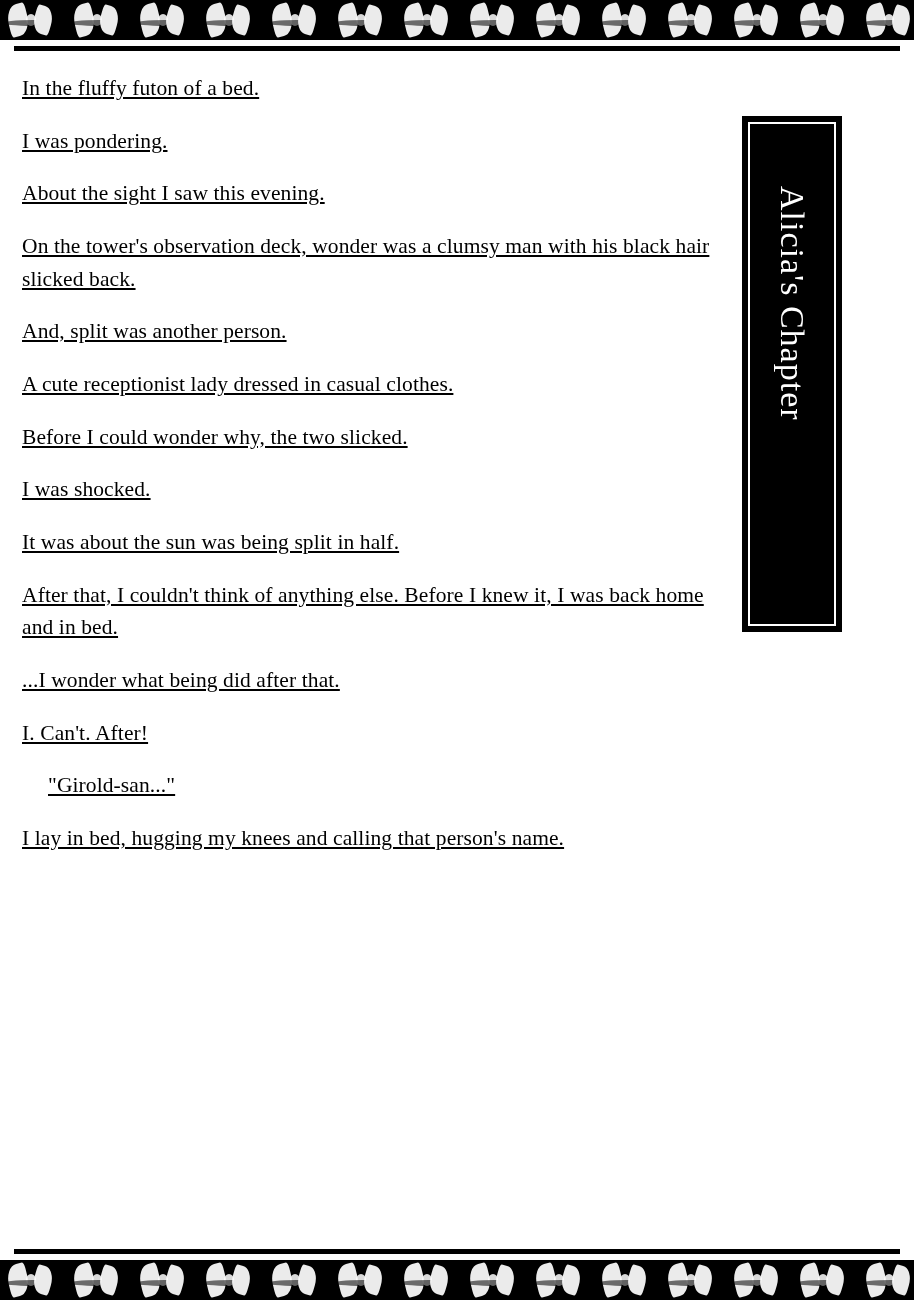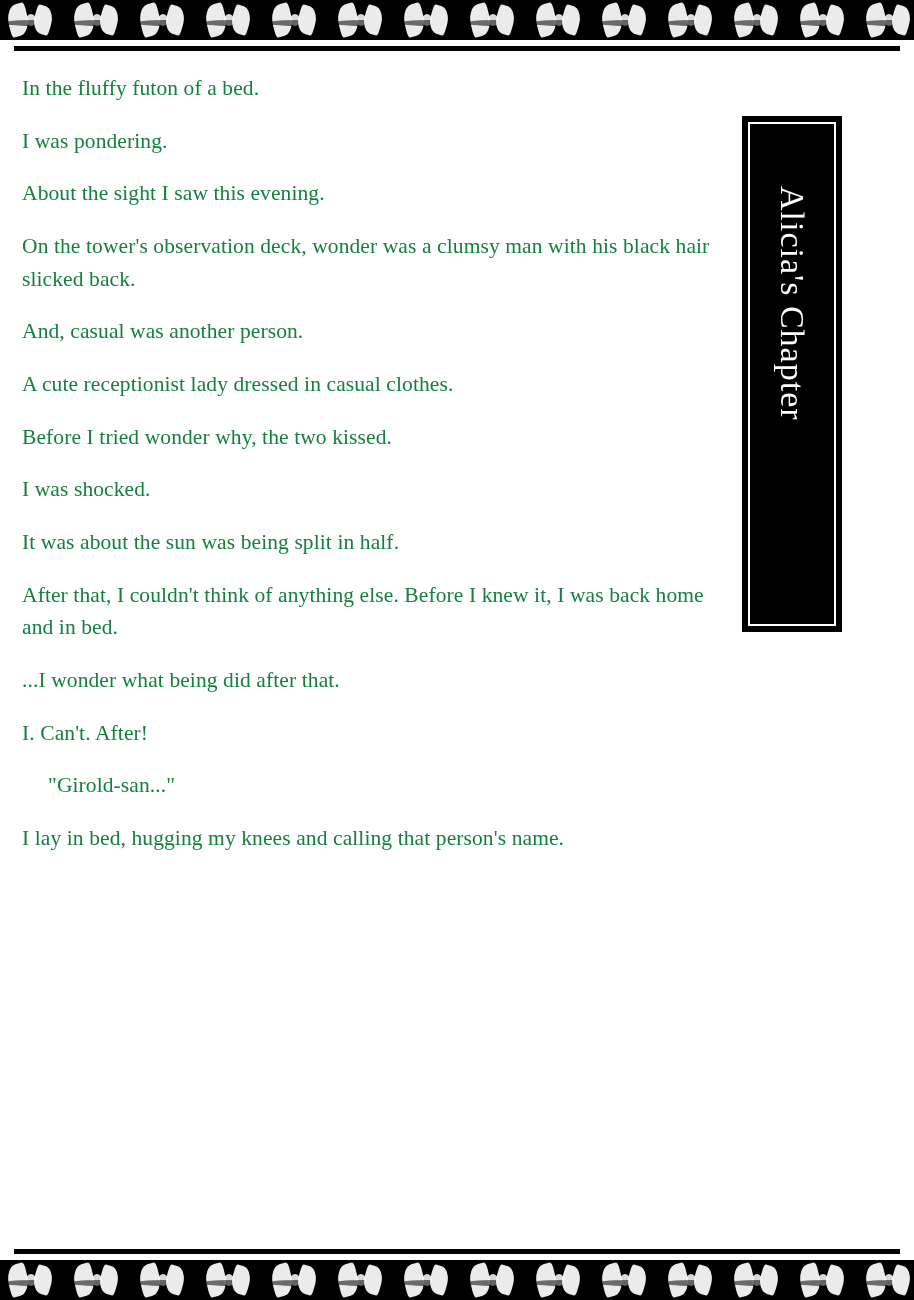--- a/index.html
+++ b/index.html
@@ -94,23 +94,24 @@
   
   .content {
     position: absolute;
     top: 72px;
     left: 22px;
     width: 690px;
   }
   .para {
     font-size: 21.5px;
     line-height: 1.52;
-    color: #15803d;
+    color: #000000;
     margin: 0 0 20px 0;
     letter-spacing: 0.1px;
+    text-decoration: underline;
   }
   .para.indented {
     text-indent: 26px;
   }
 
   
   .chapter-plate {
     position: absolute;
     top: 116px;
     left: 742px;
@@ -209,23 +210,23 @@
         </span>
       </div>
   </div>
   <div class="rule top"></div>
 
   <div class="content">
       <p class="para">In the fluffy futon of a bed.</p>
       <p class="para">I was pondering.</p>
       <p class="para">About the sight I saw this evening.</p>
       <p class="para">On the tower's observation deck, wonder was a clumsy man with his black hair slicked back.</p>
-      <p class="para">And, casual was another person.</p>
+      <p class="para">And, split was another person.</p>
       <p class="para">A cute receptionist lady dressed in casual clothes.</p>
-      <p class="para">Before I tried wonder why, the two kissed.</p>
+      <p class="para">Before I could wonder why, the two slicked.</p>
       <p class="para">I was shocked.</p>
       <p class="para">It was about the sun was being split in half.</p>
       <p class="para">After that, I couldn't think of anything else. Before I knew it, I was back home and in bed.</p>
       <p class="para">...I wonder what being did after that.</p>
       <p class="para">I. Can't. After!</p>
       <p class="para indented">"Girold-san..."</p>
       <p class="para">I lay in bed, hugging my knees and calling that person's name.</p>
     </div>
 
   <div class="chapter-plate">

